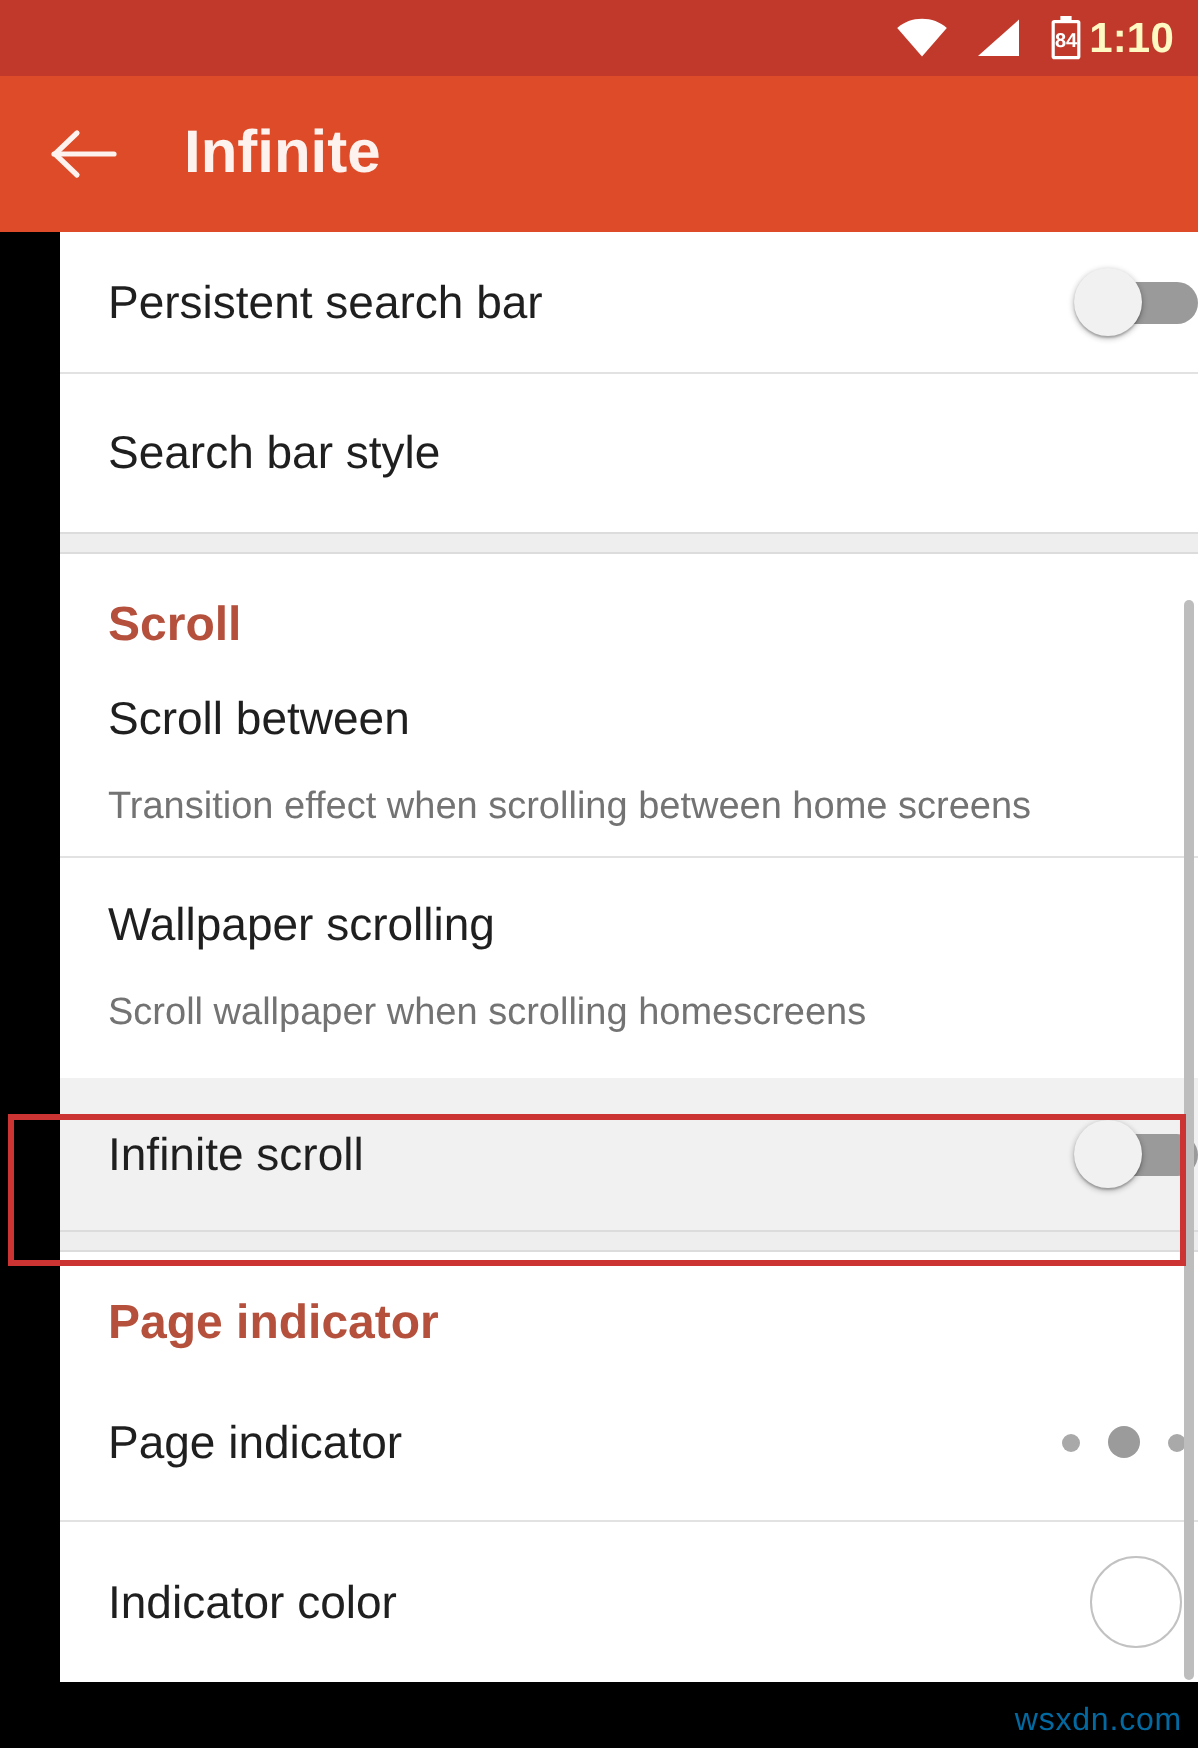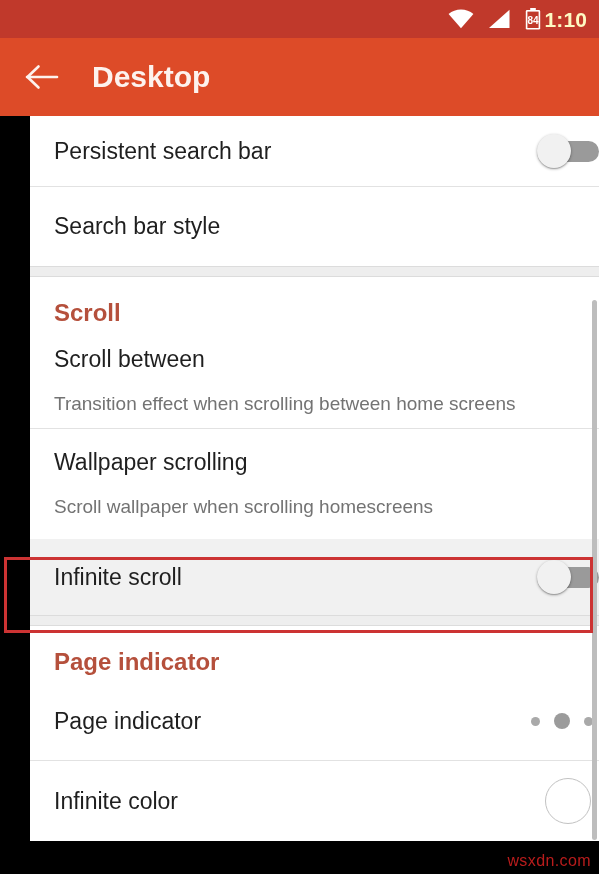--- a/index.html
+++ b/index.html
@@ -221,21 +221,21 @@
     z-index: 25;
     cursor: pointer;
   }
 
   
   .watermark {
     position: absolute;
     right: 8px;
     bottom: 4px;
     font-size: 16px;
-    color: #b91c1c;
+    color: #0369a1;
     letter-spacing: 0.4px;
     z-index: 40;
   }
 </style>
 </head>
 <body>
 
 <div id="screen">
 
   <div class="status-bar">
@@ -262,21 +262,21 @@
     <span class="status-time">1:10</span>
   </div>
 
   <div class="app-bar">
     <div class="back-btn">
       <svg width="34" height="28" viewBox="0 0 34 28">
         <path d="M2 14 L32 14" stroke="#fdf2ee" stroke-width="2.6" stroke-linecap="round" fill="none"></path>
         <path d="M13.5 3.5 L2.5 14 L13.5 24.5" stroke="#fdf2ee" stroke-width="2.6" stroke-linecap="round" stroke-linejoin="round" fill="none"></path>
       </svg>
     </div>
-    <div class="app-title">Desktop</div>
+    <div class="app-title">Infinite</div>
   </div>
 
   <div class="list">
 
     <div class="row" style="height:70px;">
       <div class="row-text">
         <div class="row-title">Persistent search bar</div>
       </div>
       <div class="toggle">
         <div class="track"></div>
@@ -331,21 +331,21 @@
       <div class="dots">
         <div class="dot-s"></div>
         <div class="dot-l"></div>
         <div class="dot-s"></div>
       </div>
     </div>
     <div class="divider"></div>
 
     <div class="row" style="height:80px;">
       <div class="row-text">
-        <div class="row-title">Infinite color</div>
+        <div class="row-title">Indicator color</div>
       </div>
       <div class="swatch"></div>
     </div>
 
   </div>
 
   <div class="scrollbar-track"></div>
 
   <div class="annotation-box"></div>
 

